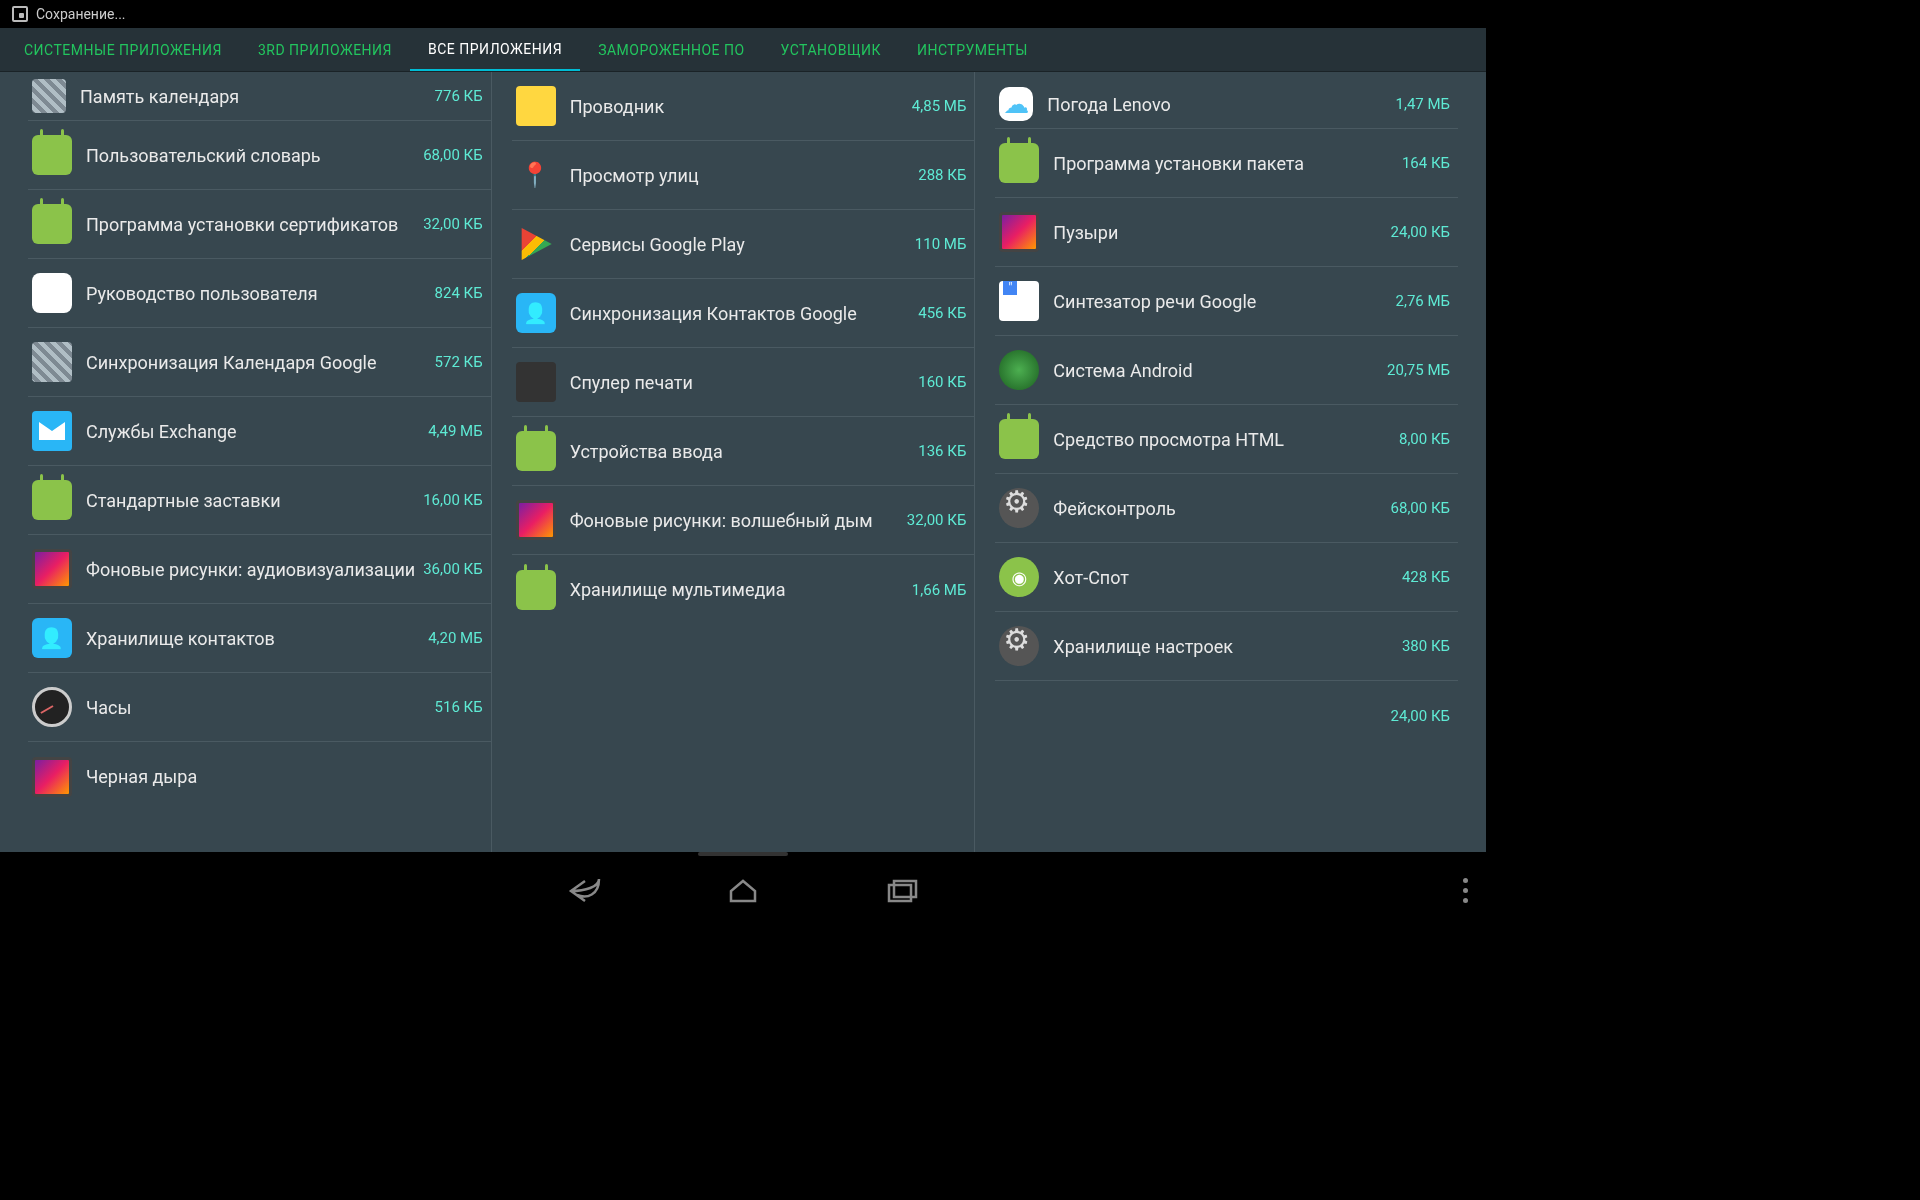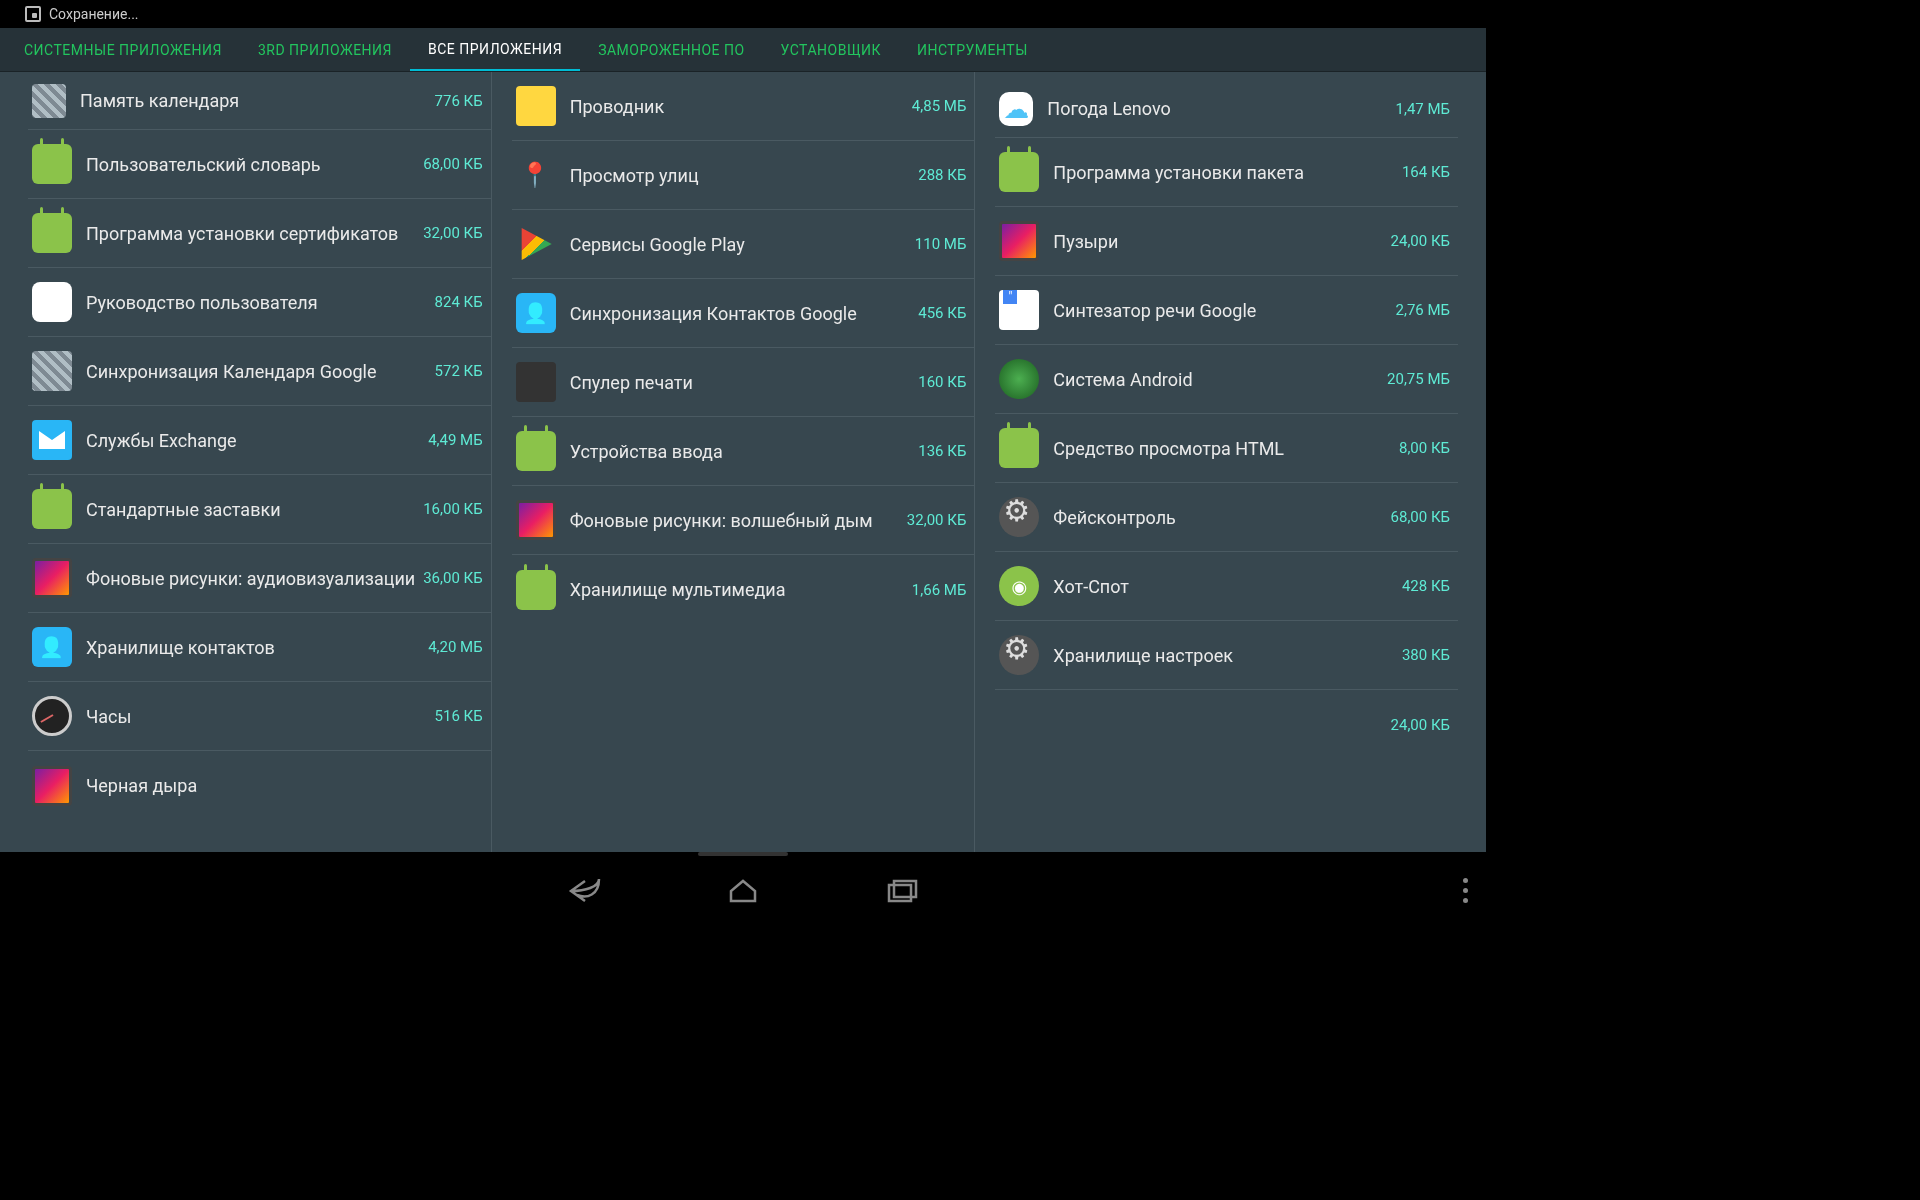--- a/index.html
+++ b/index.html
@@ -1,29 +1,29 @@
 <!DOCTYPE html>
 <html><head>
 <meta charset="utf-8">
 <style>
 *{margin:0;padding:0;box-sizing:border-box;font-family:Roboto,Arial,sans-serif;}
 body{background:#000;width:1486px;height:929px;overflow:hidden;color:#fff;}
-.status-bar{height:28px;background:#000;display:flex;align-items:center;padding:0 25px;}
+.status-bar{height:28px;background:#000;display:flex;align-items:center;padding:0 12px;}
 .status-icon{width:16px;height:16px;border:2px solid #bbb;border-radius:2px;margin-right:8px;position:relative;}
 .status-icon::after{content:'';position:absolute;bottom:2px;right:2px;width:5px;height:5px;background:#bbb;border-radius:1px;}
 .status-text{color:#ccc;font-size:14px;}
 .tab-bar{height:44px;background:#263238;display:flex;align-items:center;padding:0 6px;border-bottom:1px solid #1a2327;}
 .tab{padding:0 18px;height:100%;display:flex;align-items:center;color:#22c55e;font-size:14px;letter-spacing:0.5px;cursor:pointer;white-space:nowrap;}
 .tab.active{color:#fff;border-bottom:2px solid #00bcd4;}
 .content{background:#37474f;height:780px;display:flex;padding:0 28px;}
 .column{flex:1;display:flex;flex-direction:column;}
 .column:not(:last-child){border-right:1px solid #4a5a62;}
 .app-row{height:69px;display:flex;align-items:center;padding:0 8px 0 0;cursor:pointer;}
 .app-row:not(:last-child){border-bottom:1px solid #4a5a62;}
-.app-row.first{height:58px;}
+.app-row.first{height:49px;}
 .app-icon{width:40px;height:40px;border-radius:4px;margin:0 14px 0 4px;flex-shrink:0;display:flex;align-items:center;justify-content:center;font-size:22px;}
 .app-row.first .app-icon{width:34px;height:34px;}
 .app-name{flex:1;color:#eaeaea;font-size:18px;white-space:nowrap;overflow:hidden;text-overflow:ellipsis;padding-right:4px;}
 .app-size{color:#5eead4;font-size:15px;white-space:nowrap;}
 .column:nth-child(2){padding-left:20px;}
 .column:nth-child(3){padding-left:20px;margin-top:8px;}
 .nav-bar{height:77px;background:#000;display:flex;align-items:center;justify-content:center;position:relative;}
 .nav-hint{position:absolute;top:0;left:50%;transform:translateX(-50%);width:90px;height:4px;background:#333;border-radius:2px;}
 .nav-buttons{display:flex;gap:110px;align-items:center;}
 .nav-btn{width:48px;height:48px;display:flex;align-items:center;justify-content:center;cursor:pointer;}

